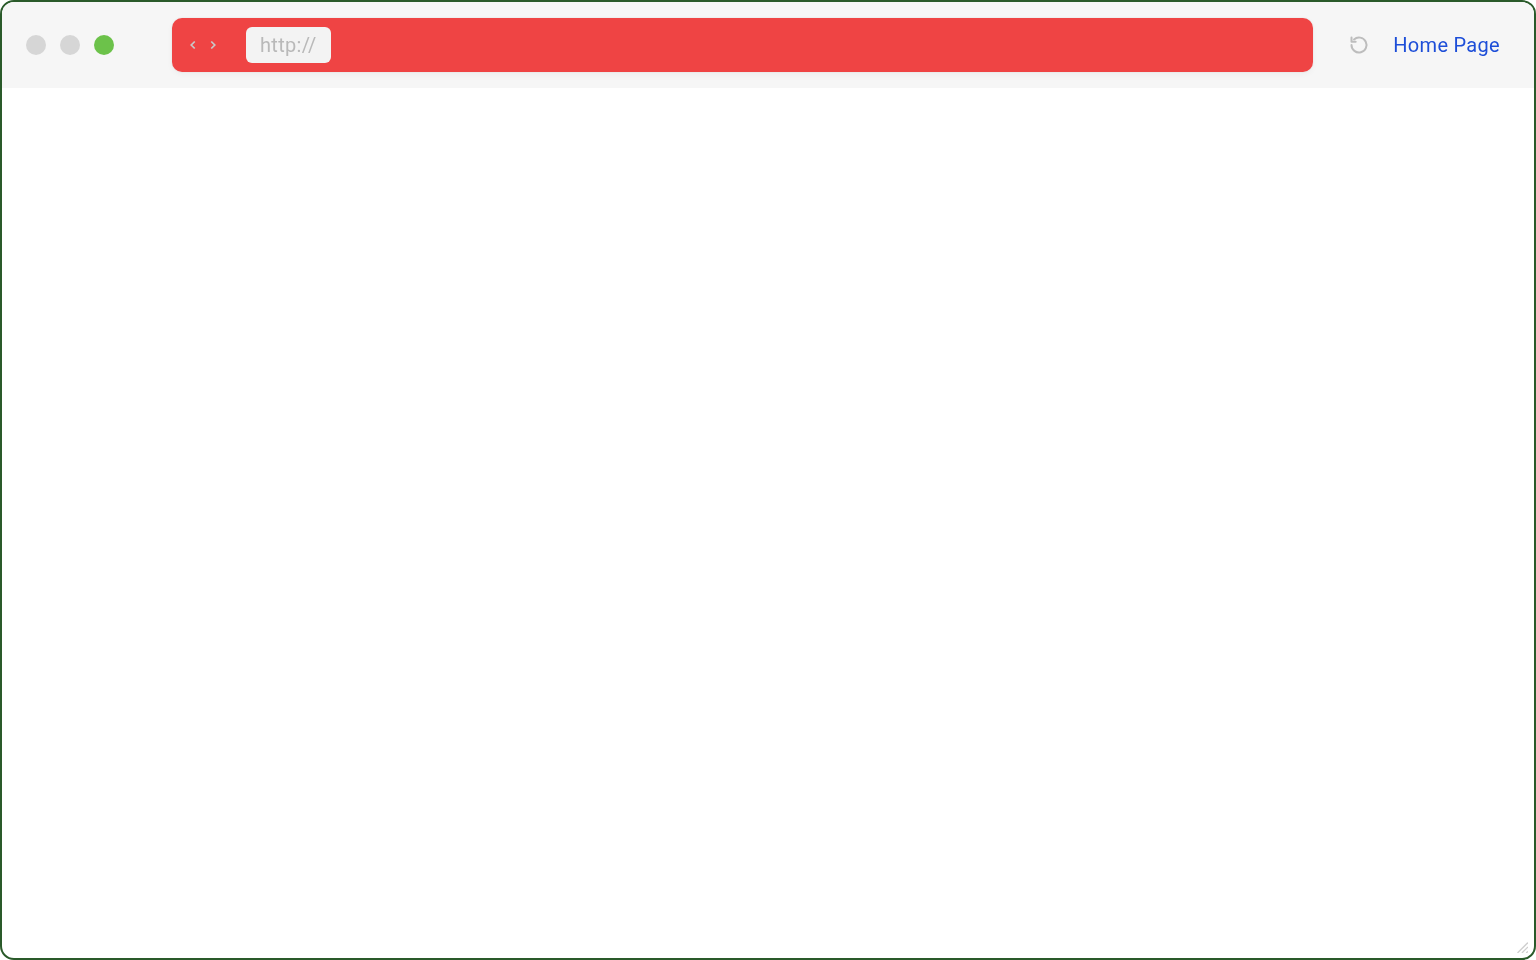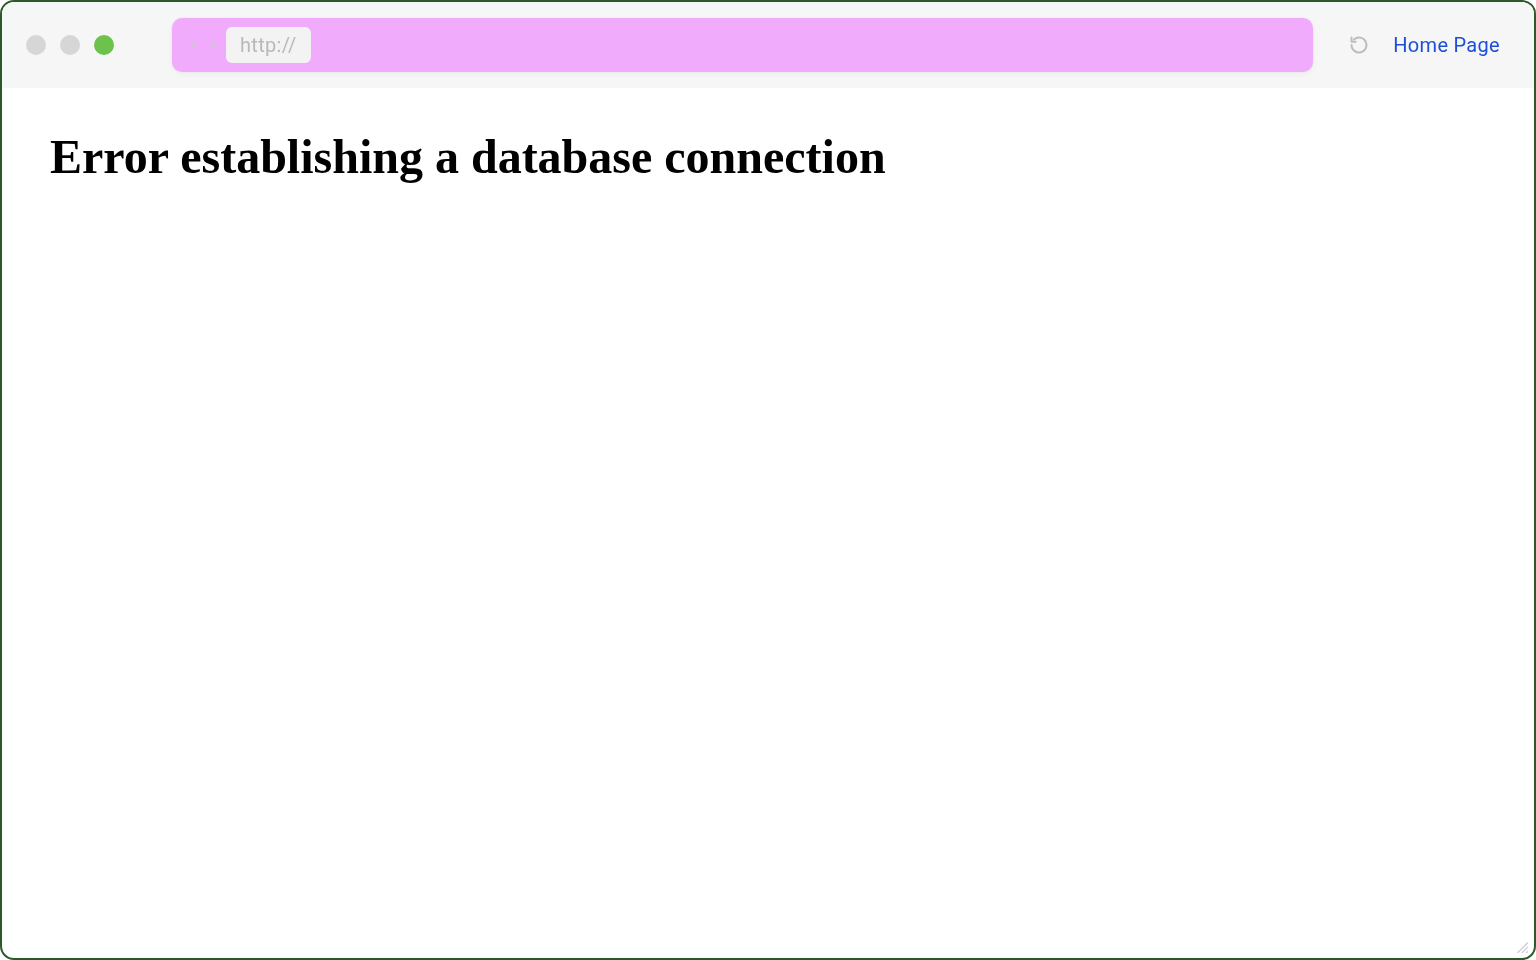--- a/index.html
+++ b/index.html
@@ -45,26 +45,26 @@
     }
     .dot-gray {
       background: #d6d6d6;
     }
     .dot-green {
       background: #6cc24a;
     }
     .address-bar-container {
       flex: 1;
       height: 54px;
-      background: #f0abfc;
+      background: #ef4444;
       border-radius: 10px;
       display: flex;
       align-items: center;
       padding: 0 14px;
-      gap: 6px;
+      gap: 26px;
       box-shadow: 0 0 0 1px rgba(0,0,0,0.02), 0 2px 6px rgba(0,0,0,0.04);
     }
     .nav-arrows {
       display: flex;
       gap: 6px;
       align-items: center;
       color: #c8c8c8;
     }
     .nav-arrow {
       width: 14px;
@@ -154,23 +154,20 @@
         <svg viewBox="0 0 24 24" width="20" height="20" fill="none" stroke="currentColor" stroke-width="2.4" stroke-linecap="round" stroke-linejoin="round">
           <path d="M3 12a9 9 0 1 0 3-6.7"></path>
           <polyline points="3 3 3 8 8 8"></polyline>
         </svg>
       </span>
       <span class="home-link">Home Page</span>
     </div>
 
   </div>
 
-  <div class="content-area">
-    <h1 class="error-heading">Error establishing a database connection</h1>
-  </div>
 
   <span class="resize-handle">
     <svg viewBox="0 0 16 16" width="14" height="14" fill="none" stroke="currentColor" stroke-width="1.5">
       <line x1="4" y1="16" x2="16" y2="4"></line>
       <line x1="9" y1="16" x2="16" y2="9"></line>
       <line x1="14" y1="16" x2="16" y2="14"></line>
     </svg>
   </span>
 
 </div>

